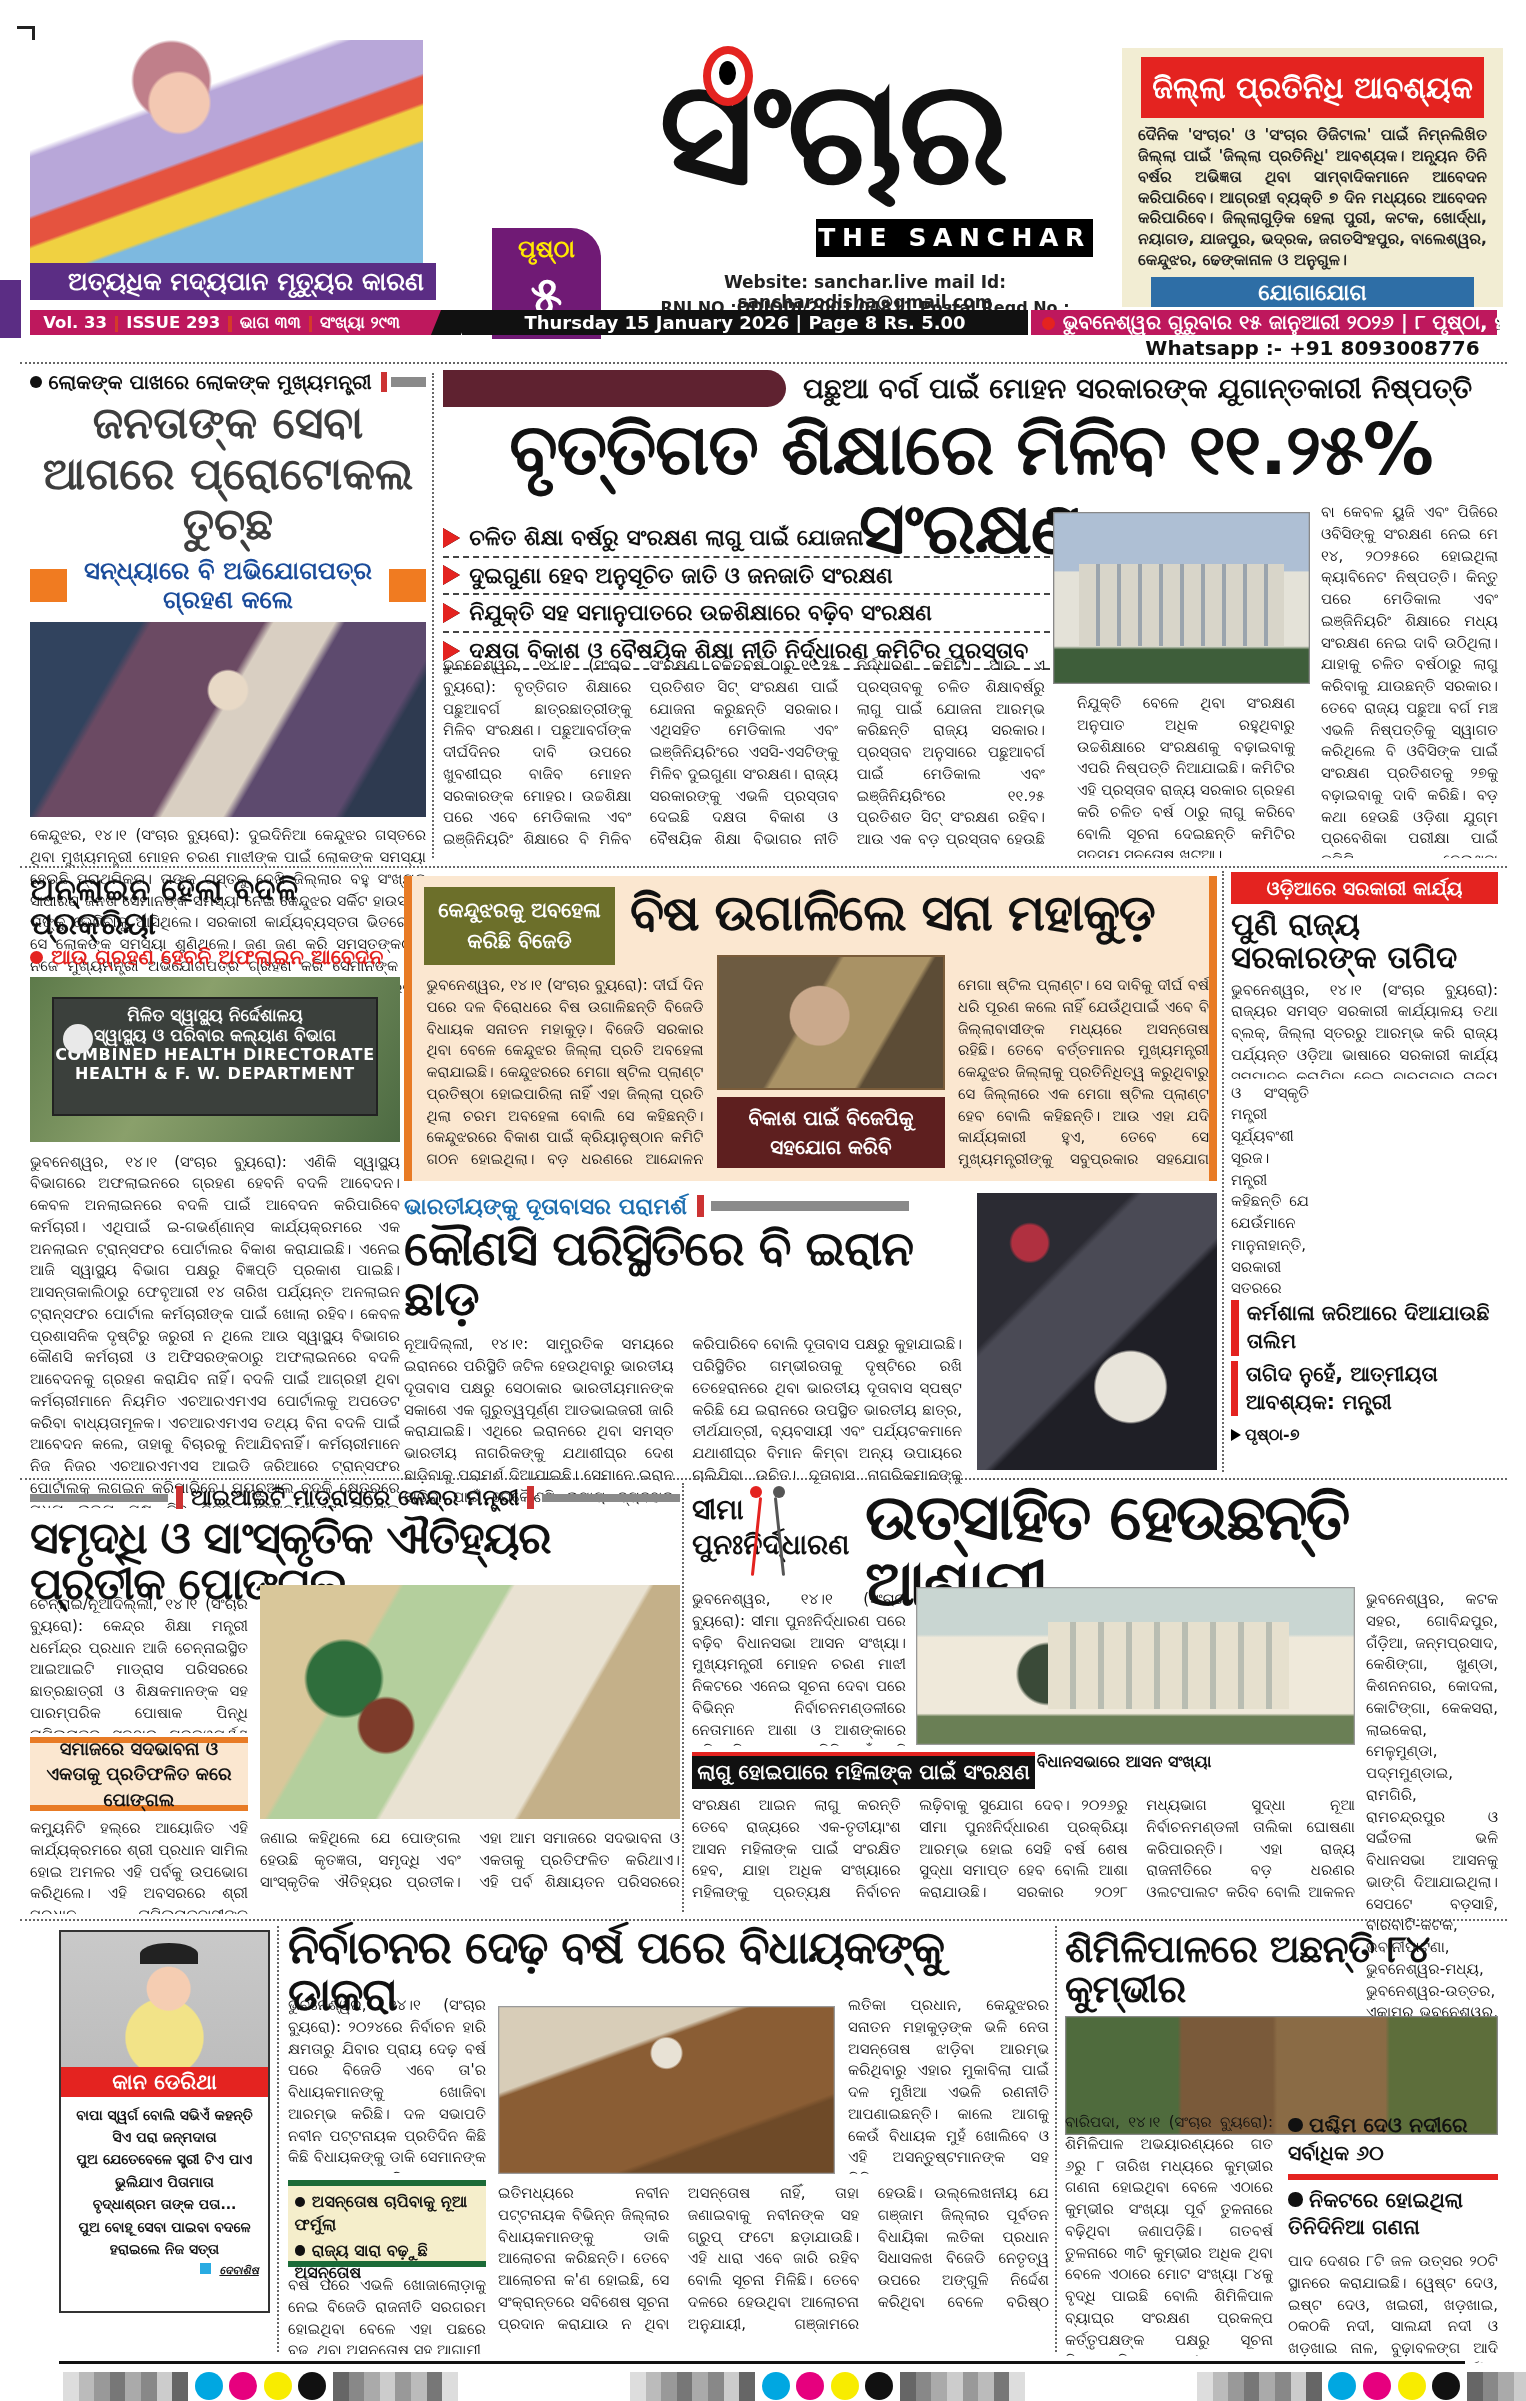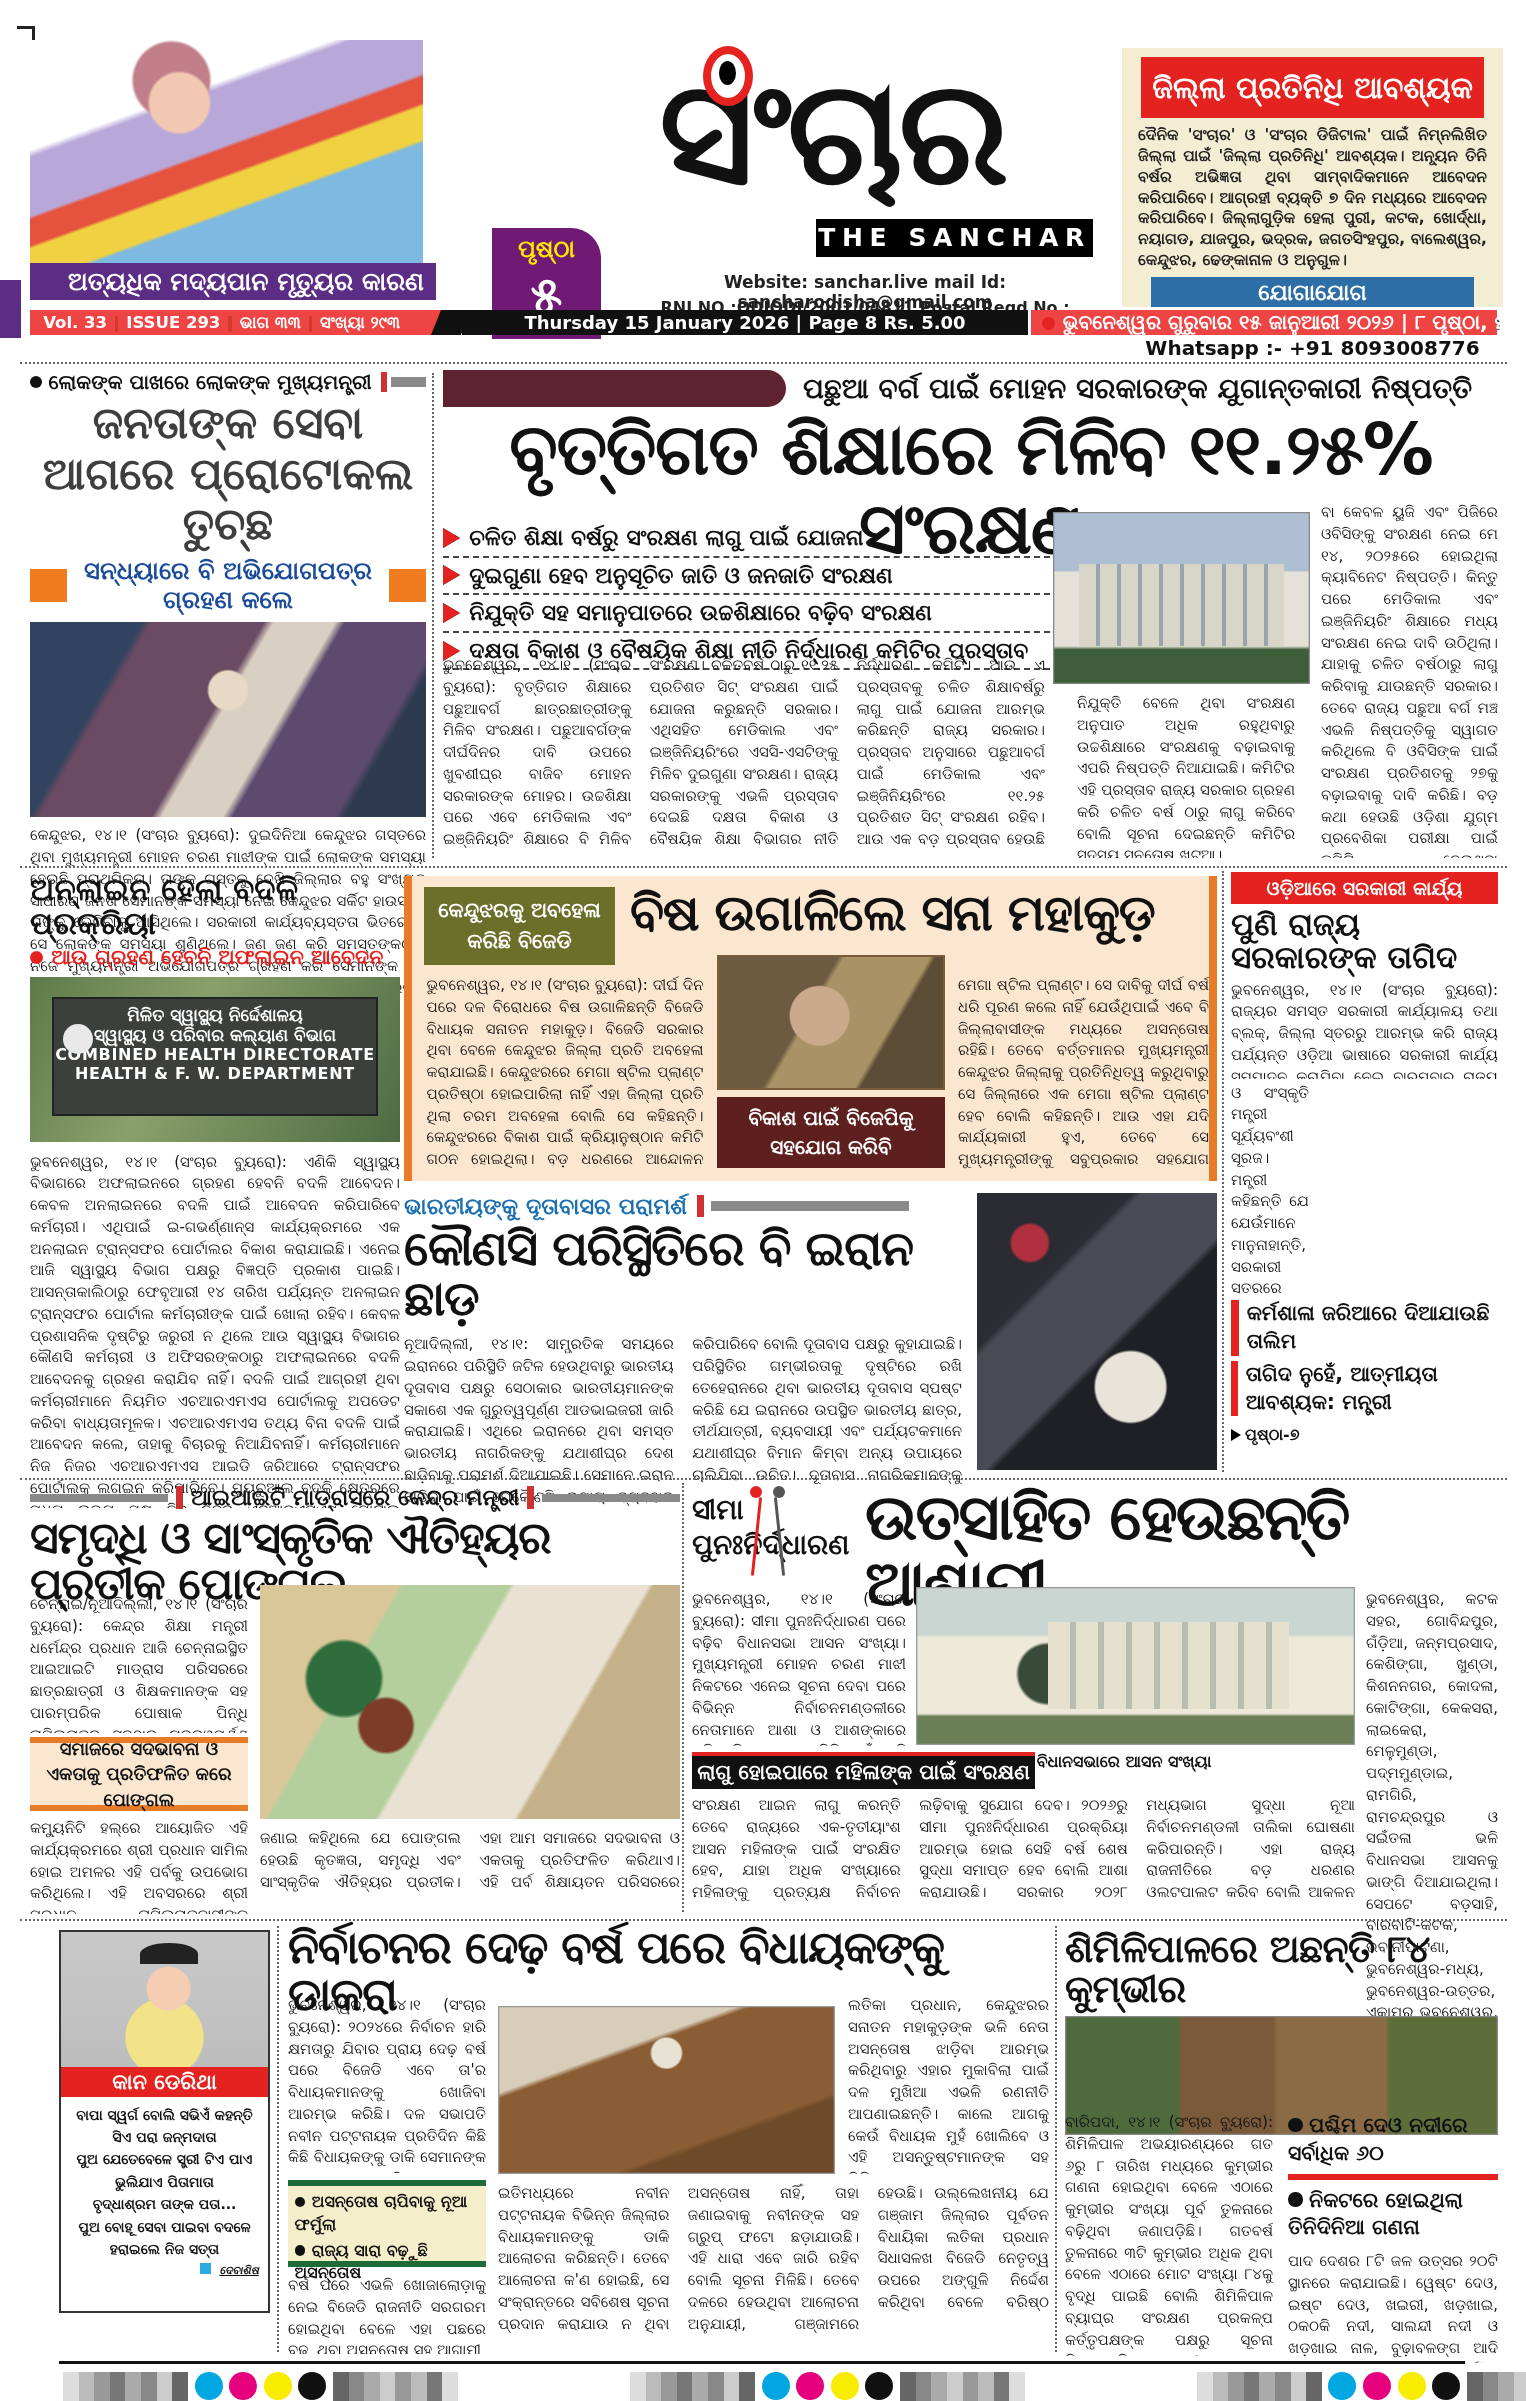--- a/index.html
+++ b/index.html
@@ -14,21 +14,21 @@
   .small{font-size:15px;}
   .dotline{border-top:2px dotted #666;}
   .vdot{border-left:2px dotted #666;}
   .ph{background:linear-gradient(135deg,#b8c6cf,#8fa3ad 45%,#c9bfa8);}
   .cont{display:inline-block;font-weight:bold;font-size:16px;white-space:nowrap;}
   .cont:before{content:"";display:inline-block;width:0;height:0;border-left:10.6px solid #000;
                border-top:6px solid transparent;border-bottom:6px solid transparent;margin-right:4px;vertical-align:middle;}
   .redtri{display:inline-block;width:0;height:0;border-left:17px solid #e42320;
           border-top:10.6px solid transparent;border-bottom:10.6px solid transparent;
           filter:drop-shadow(0.7px 0.7px 0 #000);margin-right:9.2px;flex:0 0 auto;}
-  .graybar{background:#ef4444;}
+  .graybar{background:#be185d;}
   .sep-red{display:inline-block;width:3.3px;height:16px;background:#d43a2a;margin:0 8px;vertical-align:middle;}
   .dot-red{display:inline-block;width:13.2px;height:13.2px;border-radius:50%;background:#e42320;margin-right:8px;vertical-align:middle;}
   .gs{display:inline-block;height:29px;}
   .cir{display:inline-block;width:28px;height:28px;border-radius:50%;margin:0 3.3px;vertical-align:top;}
   .c-c{background:#00a7e1;} .c-m{background:#e6007e;} .c-y{background:#f8ec00;} .c-k{background:#111;}
   .colgap{column-gap:18.5px;}
 </style>
 </head>
 <body>
 

